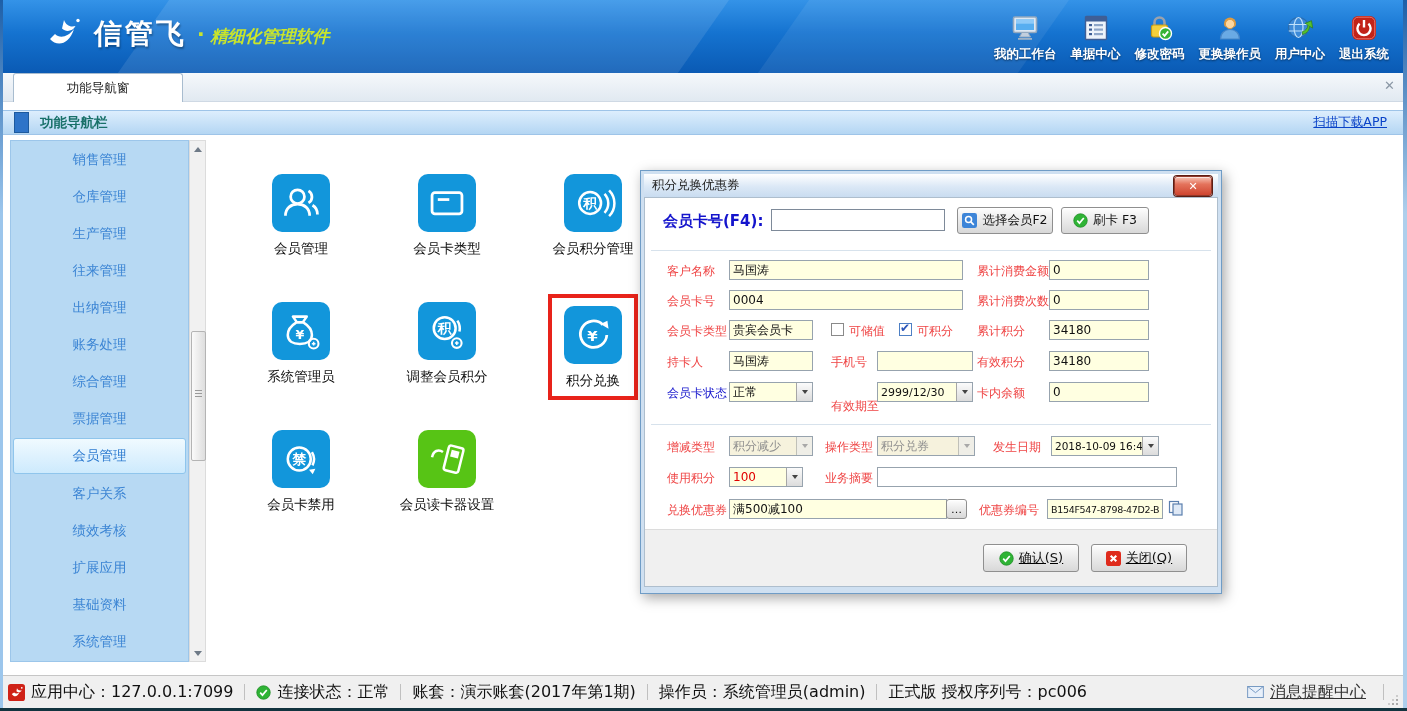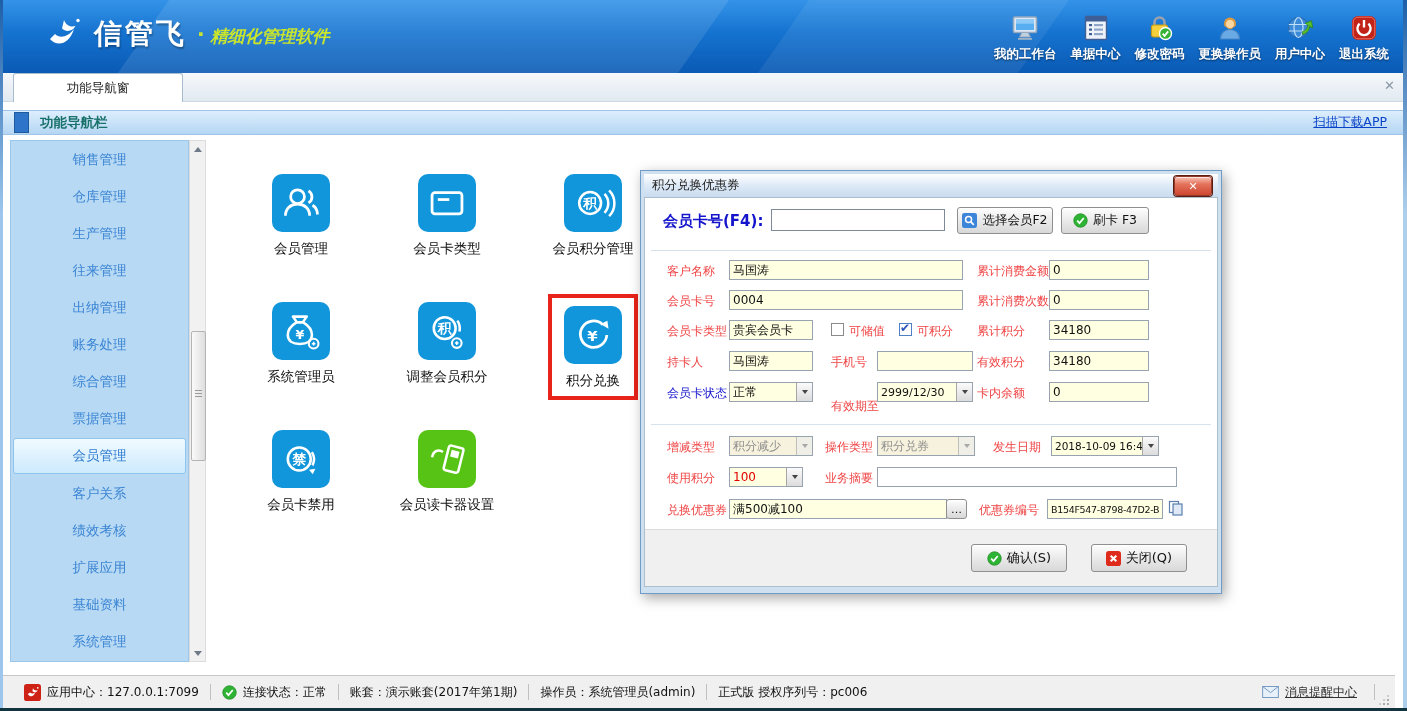--- a/index.html
+++ b/index.html
@@ -101,25 +101,25 @@
     border-top:4.5px solid #444;}
   .combo.disabled{background:#f6f2dd;}
   .combo.disabled .cval{color:#8f8f8f;}
   .combo.disabled .carr{background:#efeee7;border-left-color:#c0c0b8;}
   .combo.disabled .carr::after{border-top-color:#a8a8a8;}
   .cbx{position:absolute;width:13px;height:13px;box-sizing:border-box;border:1px solid #8a8a8a;background:#fff;cursor:pointer;}
   .cbx.on{border-color:#4d7fc4;}
   .cbx.on::after{content:"✔";position:absolute;left:0;top:-3px;font-size:12px;color:#2b55b8;}
   .guid{font-size:9.5px;letter-spacing:-0.3px;}
   .dlg-footer{position:absolute;left:0;right:0;bottom:0;height:56px;background:#f0f0f0;
-    border-top:1px solid #dcdcdc;display:flex;align-items:center;justify-content:flex-end;gap:24px;padding-right:30px;}
+    border-top:1px solid #dcdcdc;display:flex;align-items:center;justify-content:flex-end;gap:12px;padding-right:30px;text-decoration:underline;}
   .dlg-btn{width:96px;height:28px;font-size:13px;}
   
-  .statusbar{position:absolute;left:0;right:12px;bottom:3px;height:32px;background:#f0f0f0;
-    border-top:1px solid #c6c6c6;display:flex;align-items:center;font-size:12px;color:#111;z-index:40;padding-left:16px;}
+  .statusbar{position:absolute;left:0;right:3px;bottom:3px;height:32px;background:#f0f0f0;
+    border-top:1px solid #c6c6c6;display:flex;align-items:center;font-size:16px;color:#111;z-index:40;}
   .st-item{display:flex;align-items:center;gap:6px;white-space:nowrap;}
   .st-sep{width:1px;height:16px;background:#c0c0c0;margin:0 11px;}
   .st-first{margin-left:8px;}
   .st-right{margin-left:auto;display:flex;align-items:center;gap:6px;}
   .st-link{color:#333;text-decoration:underline;cursor:pointer;}
   .grip{position:absolute;right:6px;bottom:3px;width:10px;height:10px;}
   .grip::after{content:"";position:absolute;right:0;bottom:0;width:2px;height:2px;background:#aaa;
     box-shadow:-4px 0 0 #aaa,0 -4px 0 #aaa,-8px 0 0 #ccc,0 -8px 0 #ccc,-4px -4px 0 #ccc;}
 </style>
 </head>

